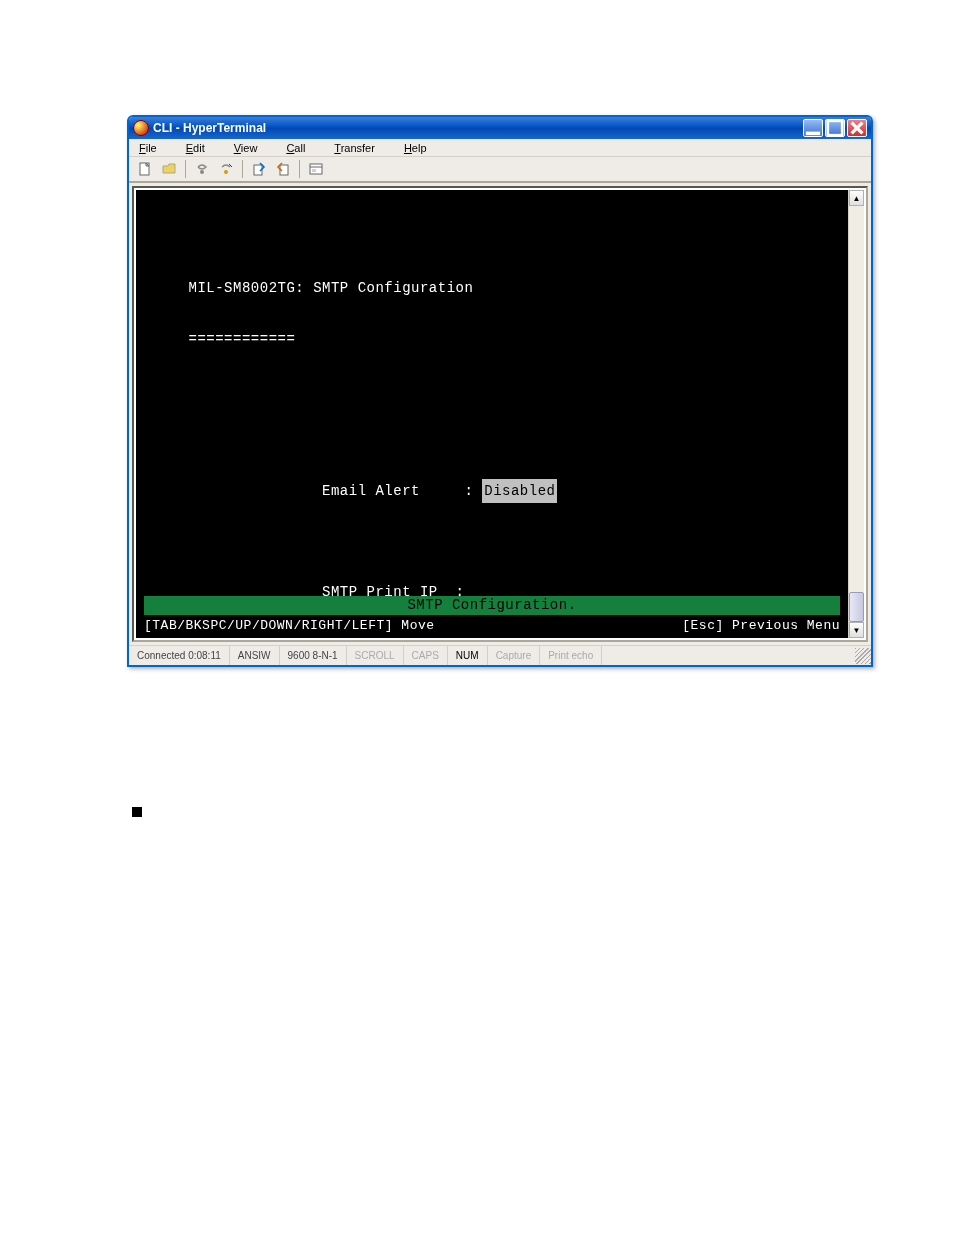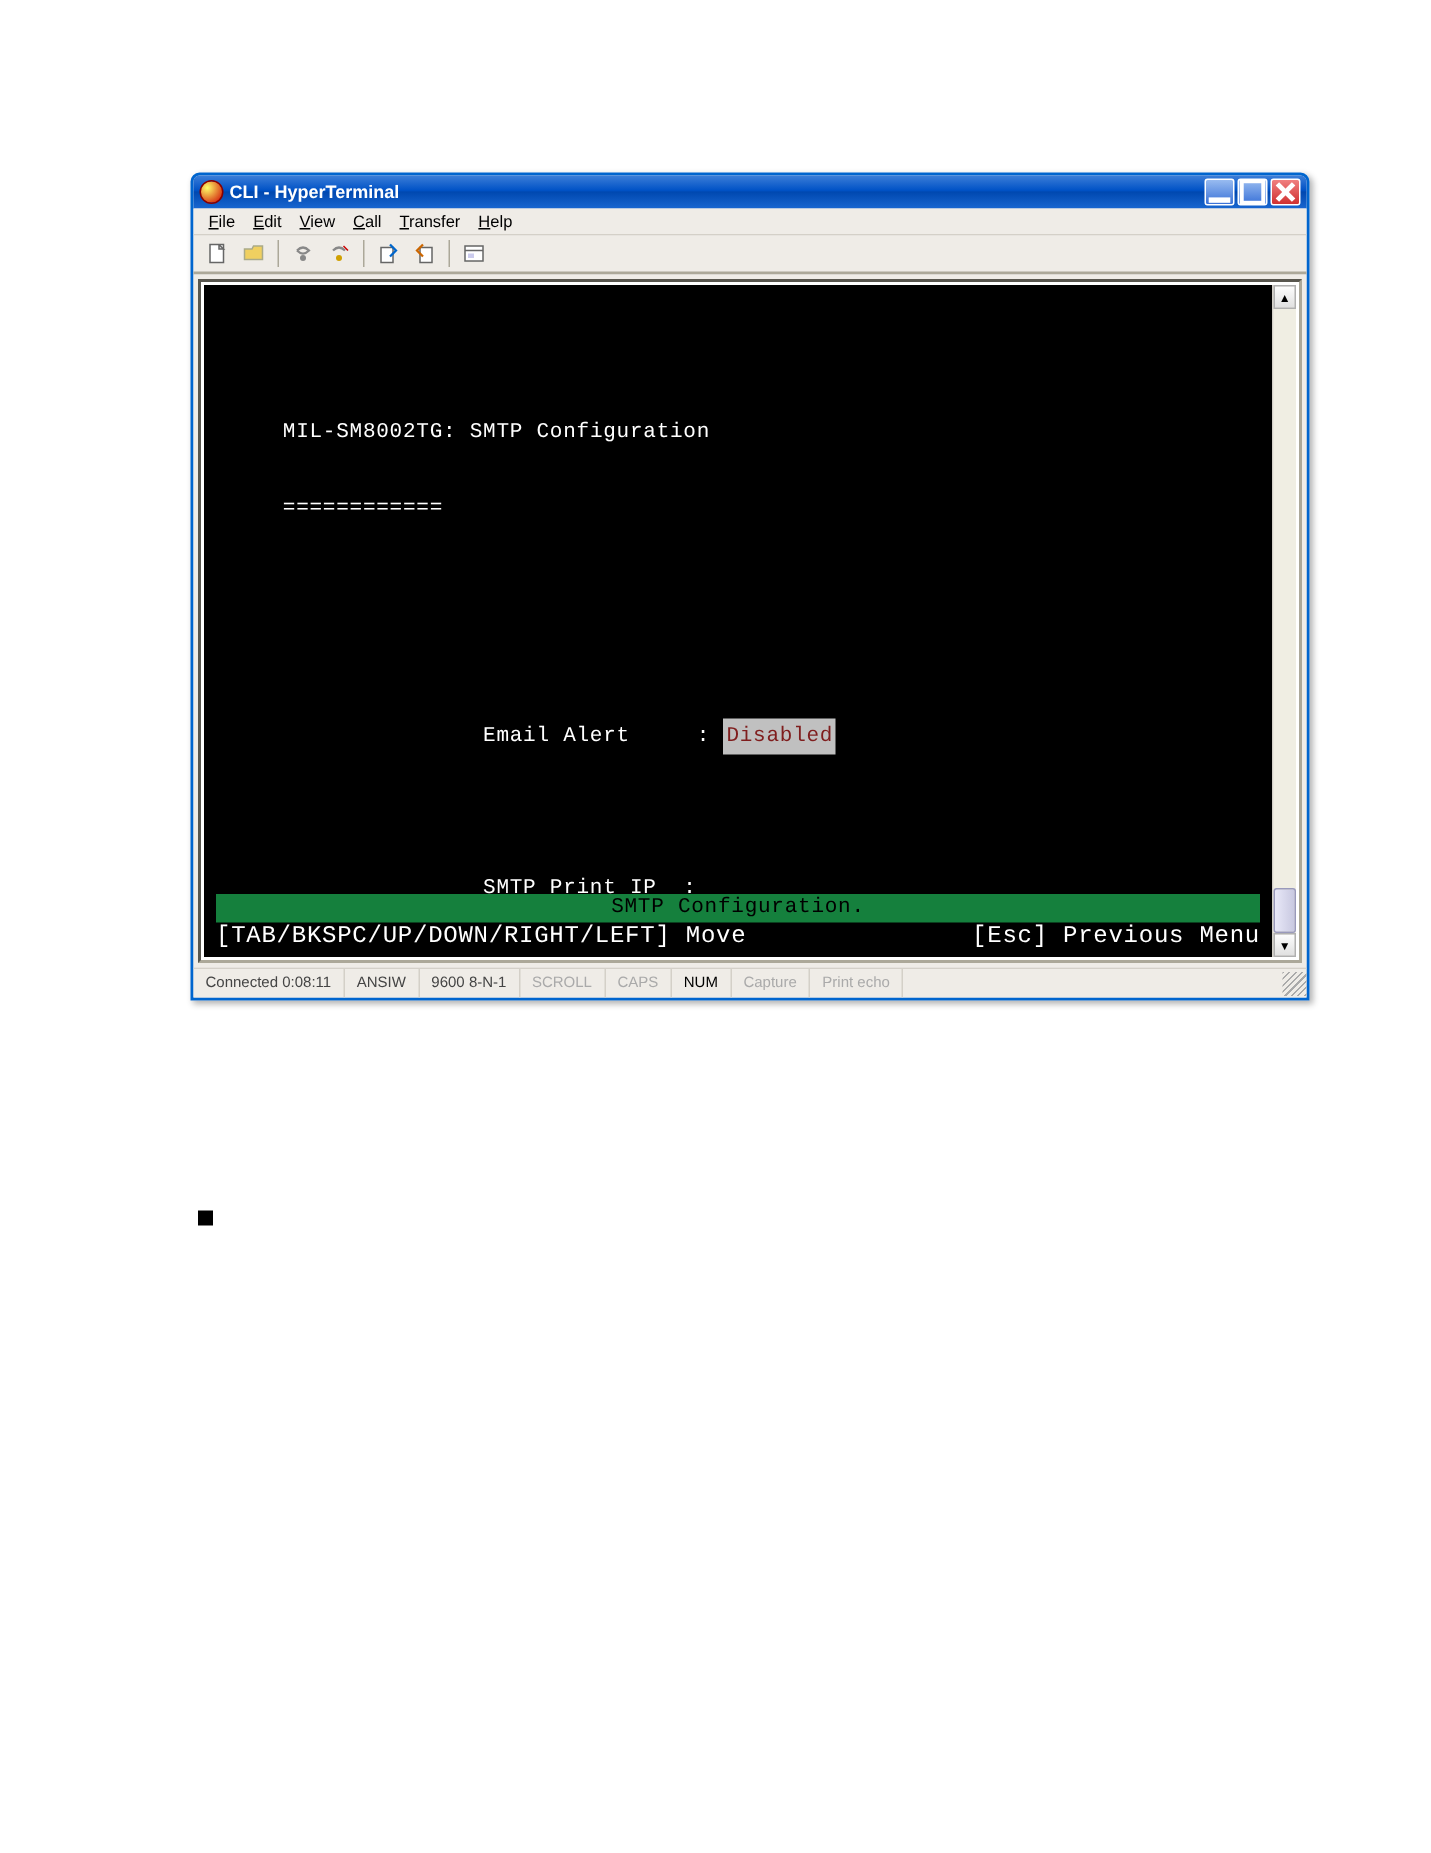--- a/index.html
+++ b/index.html
@@ -65,20 +65,21 @@
     }
     .menubar {
       height: 18px;
       background: #efece7;
       display: flex;
       align-items: center;
       padding: 0 4px;
       font-size: 11px;
       color: #000;
       border-bottom: 1px solid #d4d0c8;
+      gap: 17px;
     }
     .menu-item {
       padding: 1px 6px;
       cursor: pointer;
     }
     .menu-item u { text-decoration: underline; }
     .toolbar {
       height: 26px;
       background: #efece7;
       display: flex;
@@ -127,21 +128,21 @@
       padding: 6px 8px;
       flex: 1;
       height: 448px;
       position: relative;
       white-space: pre;
       letter-spacing: 0.5px;
     }
     .term-line { display: block; min-height: 17px; }
     .term-sel {
       background: #c0c0c0;
-      color: #7f1d1d;
+      color: #000000;
       padding: 4px 2px;
     }
     .term-footer-bar {
       position: absolute;
       bottom: 23px;
       left: 8px;
       right: 8px;
       background: #15803d;
       color: #000;
       text-align: center;
@@ -151,21 +152,21 @@
     }
     .term-nav-row {
       position: absolute;
       bottom: 4px;
       left: 8px;
       right: 8px;
       color: #fff;
       display: flex;
       justify-content: space-between;
       font-family: 'Courier New', monospace;
-      font-size: 16px;
+      font-size: 13px;
     }
     .scrollbar {
       width: 16px;
       background: #efece7;
       display: flex;
       flex-direction: column;
       border-left: 1px solid #d4d0c8;
     }
     .sb-arrow {
       height: 16px;

